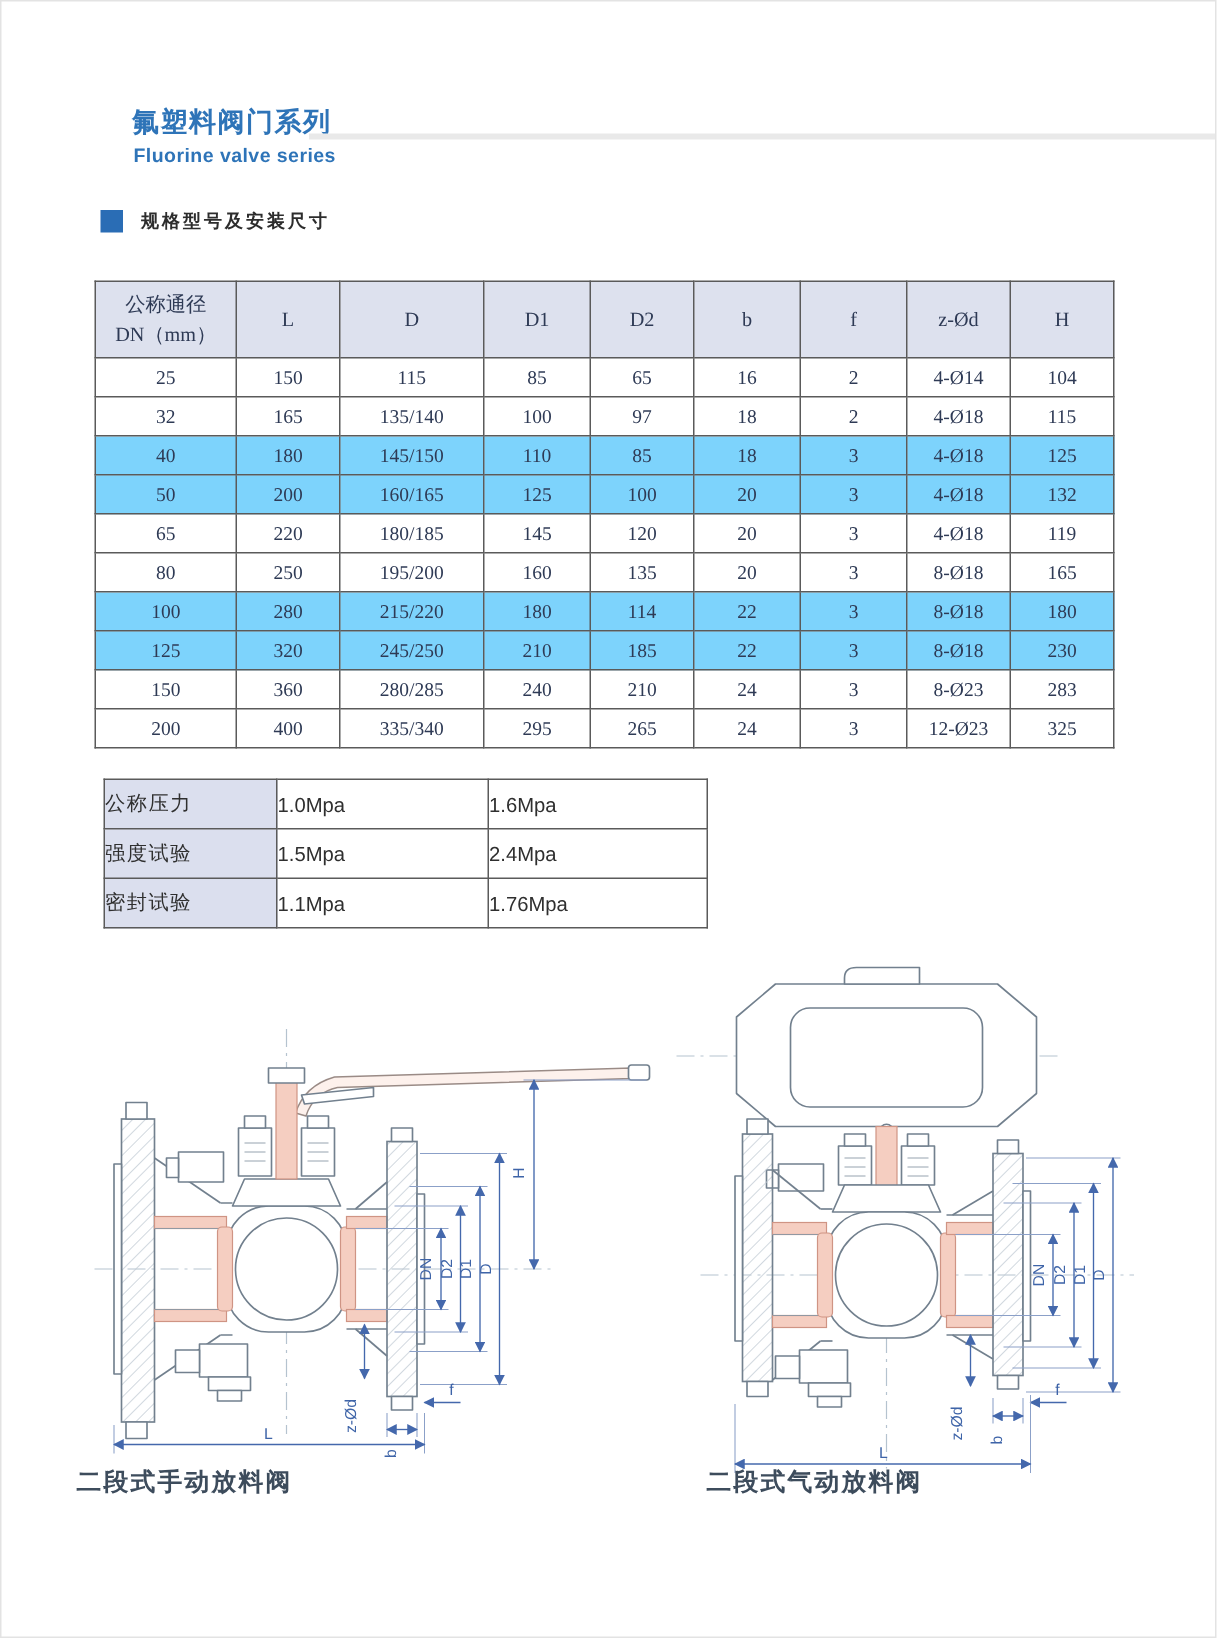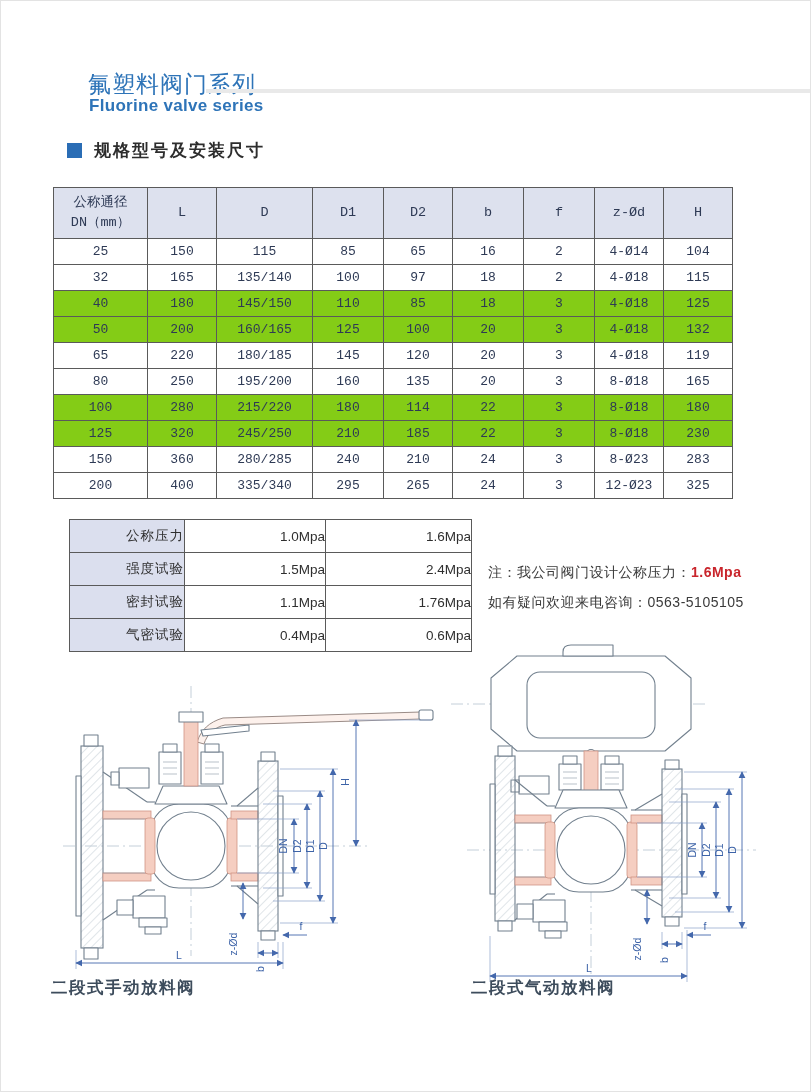--- a/index.html
+++ b/index.html
@@ -4,45 +4,45 @@
 <style>
   html,body{margin:0;padding:0;}
   body{
     width:811px;height:1092px;position:relative;background:#fff;
     font-family:"Liberation Sans","DejaVu Sans",sans-serif;
     -webkit-font-smoothing:antialiased;
   }
   .page{position:absolute;inset:0;border:1px solid #e3e3e3;background:#fff;overflow:hidden;}
 
   
-  .title-cn{position:absolute;left:87px;top:68px;font-size:23px;font-weight:normal;color:#2e74b8;letter-spacing:1px;}
+  .title-cn{position:absolute;left:87px;top:68px;font-size:18px;font-weight:bold;color:#2e74b8;letter-spacing:1px;}
   .title-rule{position:absolute;left:205px;top:88px;width:606px;height:4px;background:#e9e9e9;}
-  .title-en{position:absolute;left:88px;top:95px;font-size:17px;font-weight:bold;color:#2e74b8;letter-spacing:0.3px;}
+  .title-en{position:absolute;left:88px;top:95px;font-size:13px;font-weight:bold;color:#2e74b8;letter-spacing:0.3px;}
 
   
   .section{position:absolute;left:66px;top:138px;display:flex;align-items:center;}
   .bullet{width:15px;height:15px;background:#2a6db5;display:inline-block;margin-right:12px;}
-  .section-title{font-size:17px;font-weight:600;color:#2d2d2d;letter-spacing:2px;}
+  .section-title{font-size:12px;font-weight:600;color:#2d2d2d;letter-spacing:2px;}
 
   
   table.spec{
-    position:absolute;left:52px;top:186px;width:679px;border-collapse:collapse;table-layout:fixed;
-    font-family:Liberation Mono, monospace;color:#2e3a55;
+    position:absolute;left:62px;top:186px;width:679px;border-collapse:collapse;table-layout:fixed;
+    font-family:Liberation Serif, serif;color:#2e3a55;
   }
   table.spec th,table.spec td{border:1px solid #5a5a5a;text-align:center;padding:0;font-weight:normal;}
   table.spec thead th{height:50px;background:#dde1ee;font-size:13.5px;line-height:1.5;}
   table.spec tbody td{height:25px;font-size:13px;background:#fff;}
-  table.spec tbody tr.shaded td{background:#84cc16;}
+  table.spec tbody tr.shaded td{background:#7dd3fc;}
 
   
   table.press{
     position:absolute;left:68px;top:518px;width:402px;border-collapse:collapse;table-layout:fixed;
     font-size:13.5px;color:#2f2f2f;
   }
-  table.press td{border:1px solid #5a5a5a;text-align:right;height:32px;padding:0;}
+  table.press td{border:1px solid #5a5a5a;text-align:left;height:32px;padding:0;}
   table.press td.lab{background:#dbdfee;letter-spacing:1px;}
 
   
   .note{position:absolute;left:487px;top:556px;width:310px;font-size:14px;color:#3a3a3a;line-height:30px;letter-spacing:0.5px;}
   .note .red{color:#c9252c;font-weight:bold;}
 
   
   svg.draw{position:absolute;overflow:visible;}
   svg.left-d{left:50px;top:655px;}
   svg.right-d{left:450px;top:643px;}
@@ -234,32 +234,23 @@
         <tr>
           <td class="lab">强度试验</td>
           <td>1.5Mpa</td>
           <td>2.4Mpa</td>
         </tr>
         <tr>
           <td class="lab">密封试验</td>
           <td>1.1Mpa</td>
           <td>1.76Mpa</td>
         </tr>
-        <tr>
-          <td class="lab">气密试验</td>
-          <td>0.4Mpa</td>
-          <td>0.6Mpa</td>
-        </tr>
       </tbody>
   </table>
 
-  <div class="note">
-    <div><span>注：我公司阀门设计公称压力：</span><span class="red">1.6Mpa</span></div>
-    <div>如有疑问欢迎来电咨询：0563-5105105</div>
-  </div>
 
   <svg class="draw left-d" width="390" height="322" viewBox="0 0 390 322">
     <defs>
       <pattern id="hatchL" width="6" height="6" patternUnits="userSpaceOnUse" patternTransform="rotate(45)">
         <line x1="0" y1="0" x2="0" y2="6" stroke="#c2cbd4" stroke-width="1"></line>
       </pattern>
       <marker id="arrL" viewBox="0 0 10 10" refX="9" refY="5" markerWidth="8" markerHeight="8" orient="auto-start-reverse">
         <path d="M0,0 L10,5 L0,10 z" fill="#4468ac"></path>
       </marker>
     </defs>

